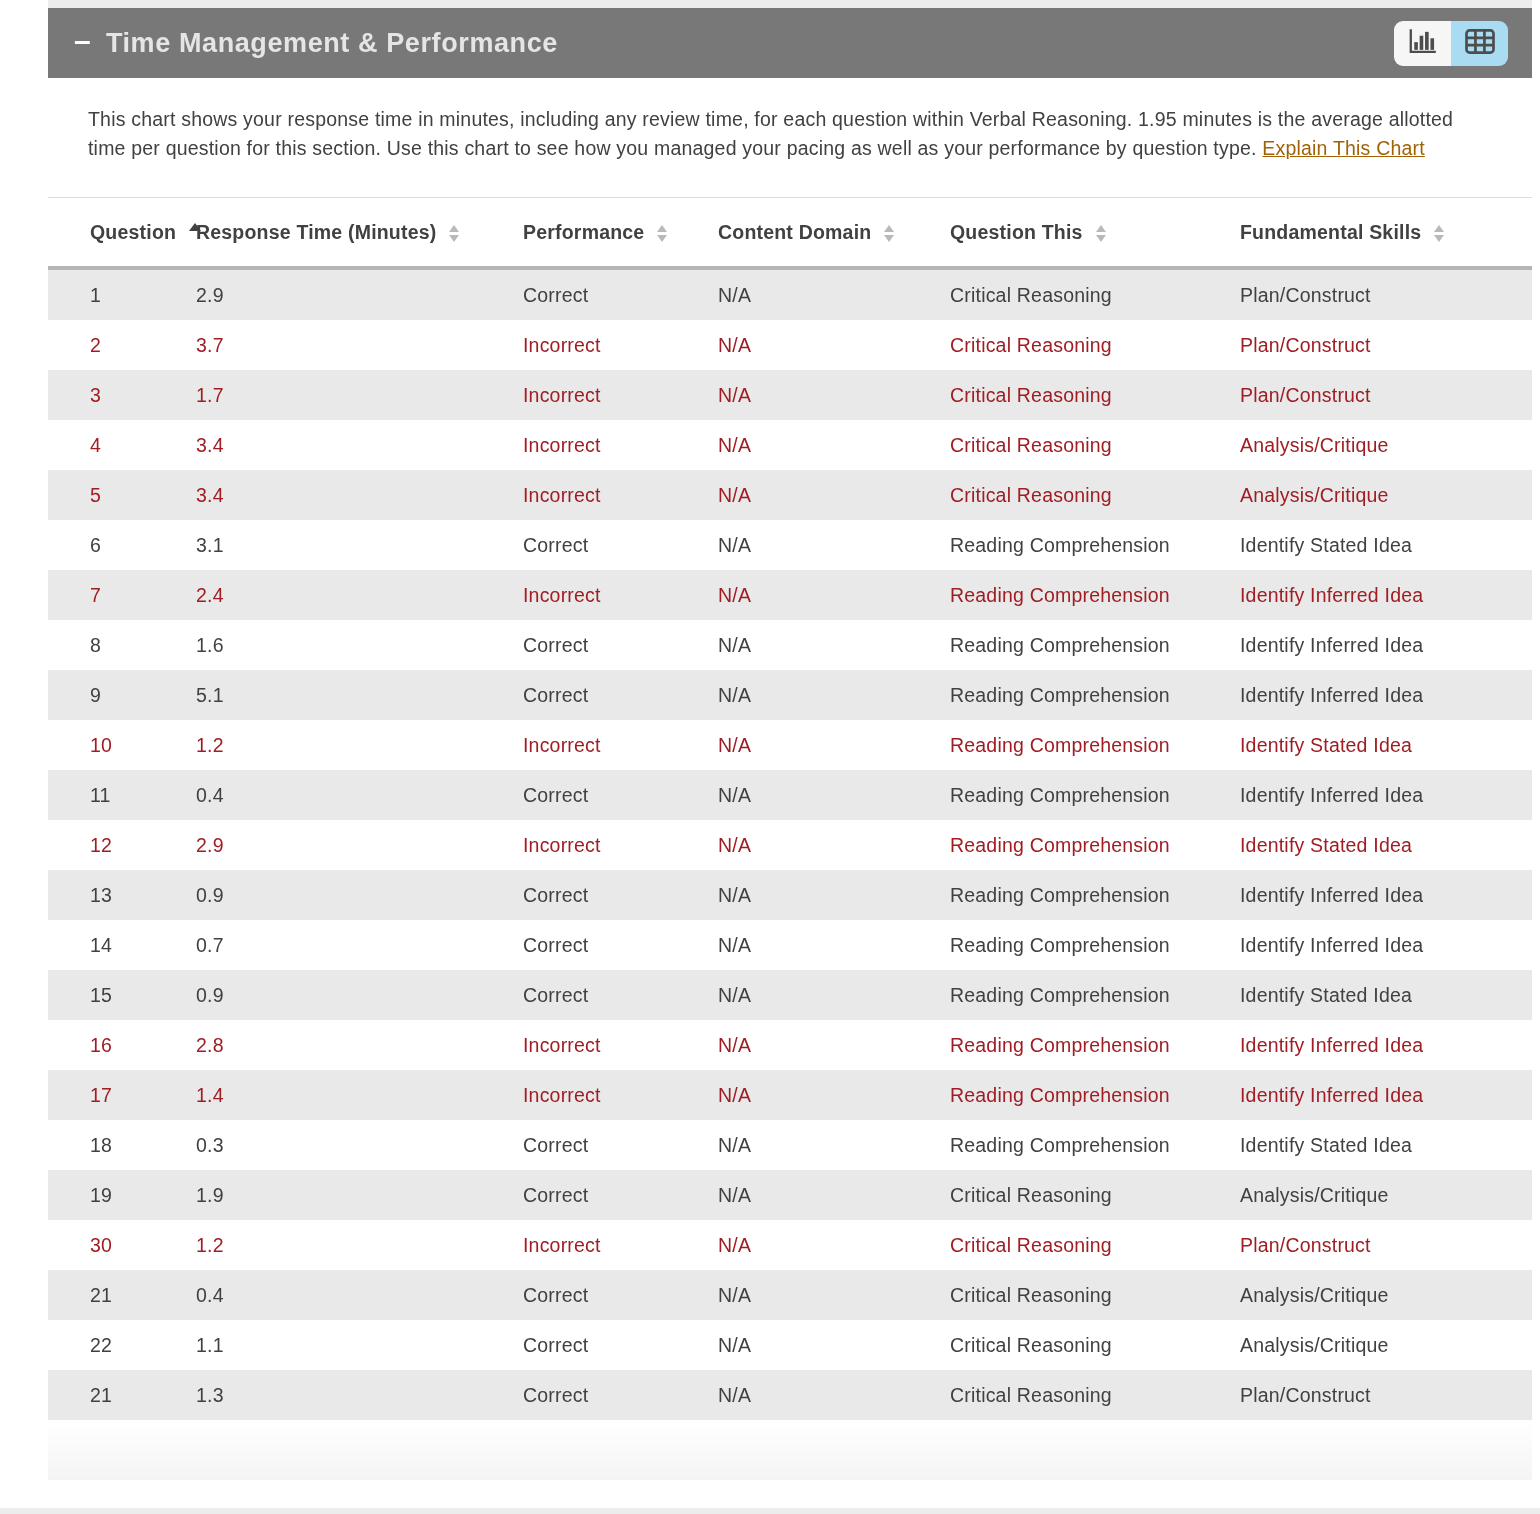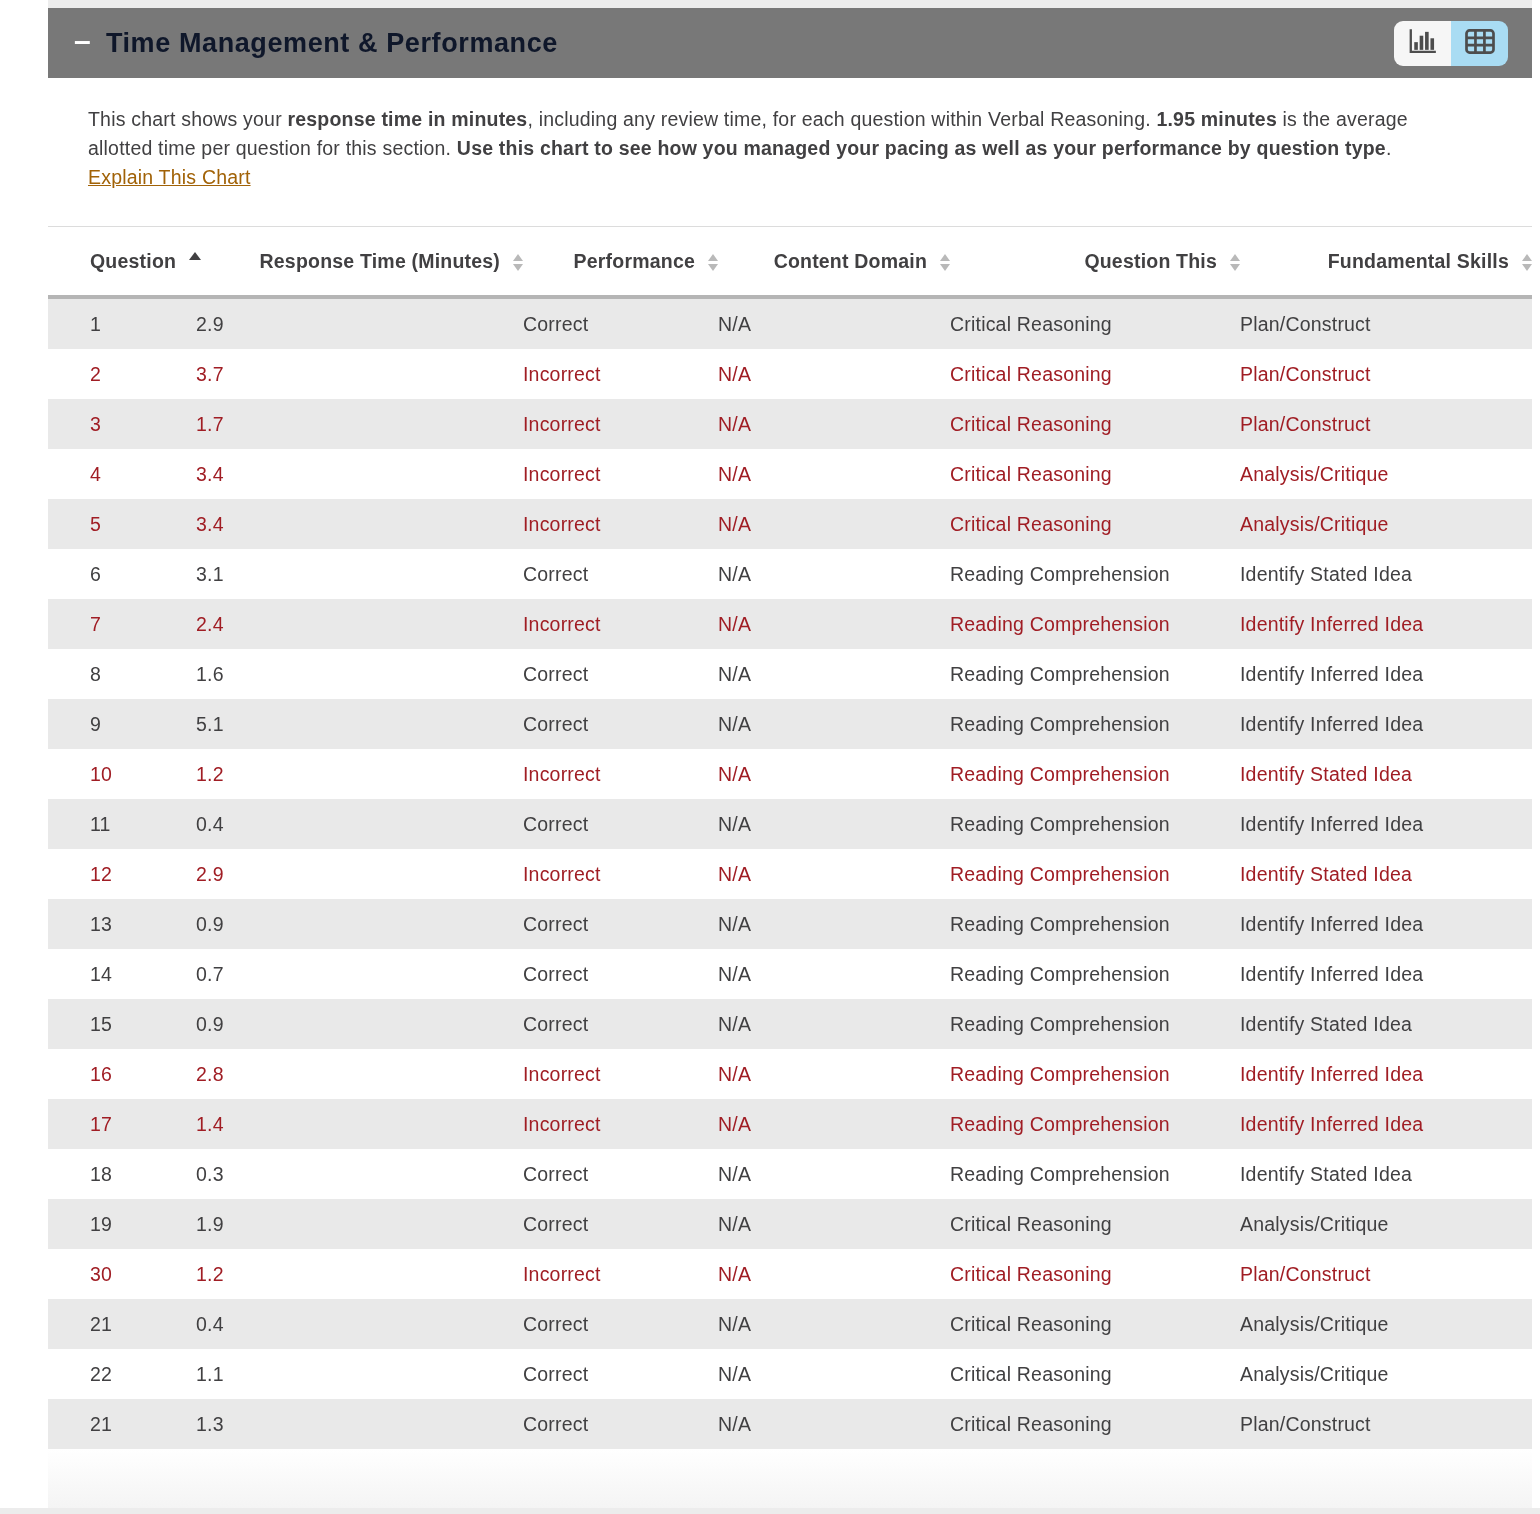--- a/index.html
+++ b/index.html
@@ -26,49 +26,49 @@
     height:70px;background:#787878;
     display:flex;align-items:center;justify-content:space-between;
     padding:0 24px 0 26px;box-sizing:border-box;
   }
   .title-wrap{display:flex;align-items:center;gap:15px;}
   .collapse{
     color:#ffffff;font-size:30px;font-weight:bold;line-height:1;
     cursor:pointer;transform:translateY(-2px);
   }
   .section-title{
-    margin:0;color:#0f172a;font-size:27px;font-weight:bold;letter-spacing:0.6px;
+    margin:0;color:#e5e5e5;font-size:27px;font-weight:bold;letter-spacing:0.6px;
   }
   .toggle-group{
     display:flex;border-radius:9px;overflow:hidden;
   }
   .toggle{
     width:57px;height:45px;border:none;padding:0;margin:0;cursor:pointer;
     display:flex;align-items:center;justify-content:center;
   }
   .toggle.chart{background:#f6f6f6;}
   .toggle.table{background:#a9dcf3;}
   
   .desc{
     padding:27px 70px 34px 40px;
     font-size:19.5px;line-height:29px;color:#414042;
   }
-  .desc b{font-weight:bold;}
+  .desc b{font-weight:normal;}
   .link{
     color:#a16207;text-decoration:underline;cursor:pointer;
   }
   
   .table-area{width:100%;}
   table{
     width:100%;border-collapse:collapse;table-layout:fixed;
   }
   col.c1{width:148px;} col.c2{width:327px;} col.c3{width:195px;}
   col.c4{width:232px;} col.c5{width:290px;} col.c6{width:auto;}
   thead th{
-    height:68px;text-align:right;vertical-align:middle;
+    height:68px;text-align:left;vertical-align:middle;
     font-size:19.5px;font-weight:bold;color:#414042;
     border-top:1px solid #dcdcdc;border-bottom:4px solid #b5b5b5;
     padding:0;cursor:pointer;white-space:nowrap;
   }
   thead th:first-child, tbody td:first-child{padding-left:42px;}
   .th-unit{font-weight:bold;}
   tbody td{
     height:50px;font-size:19.5px;color:#414042;padding:0;vertical-align:middle;
     white-space:nowrap;overflow:hidden;
   }

